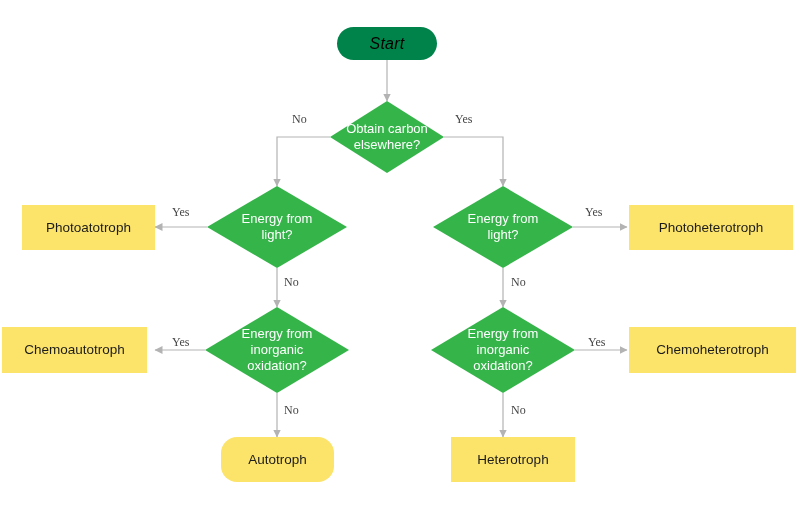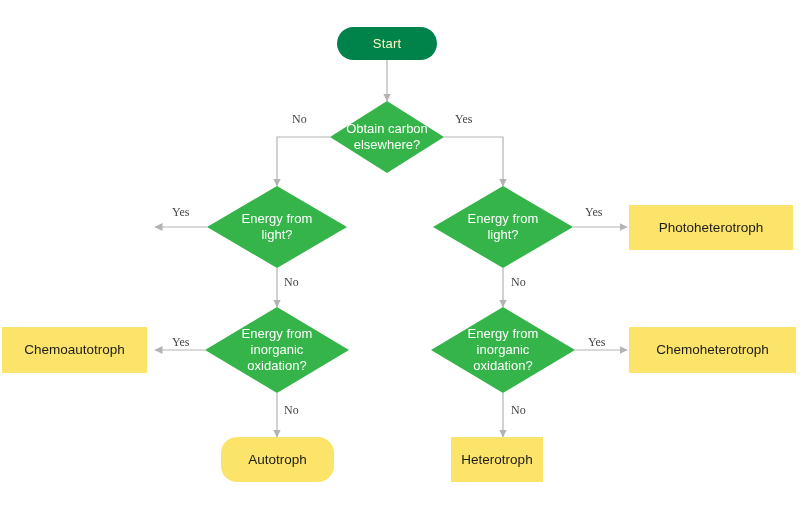--- a/index.html
+++ b/index.html
@@ -33,23 +33,24 @@
     box-sizing: border-box;
     display: flex;
     align-items: center;
     justify-content: center;
     text-align: center;
   }
   
   .terminator {
     background: #00834a;
     border-radius: 18px;
-    color: #fef9c3;
-    font-size: 13px;
+    color: #000000;
+    font-size: 16px;
     letter-spacing: 0.2px;
+    font-style: italic;
   }
   
   .decision {
     background: transparent;
   }
   .decision .dia-shape {
     position: absolute;
     left: 0;
     top: 0;
     width: 100%;
@@ -147,38 +148,41 @@
     <span class="dia-label">Energy from light?</span>
   </div>
 
   <div class="node decision" style="left:431px; top:307px; width:144px; height:86px;">
     <svg class="dia-shape" viewBox="0 0 144 86" preserveAspectRatio="none">
       <polygon points="72,0 144,43 72,86 0,43" fill="#35b44a"></polygon>
     </svg>
     <span class="dia-label">Energy from inorganic oxidation?</span>
   </div>
 
+  <div class="node result" style="left:22px; top:205px; width:133px; height:45px;">
+    <span>Photoatotroph</span>
+  </div>
 
   <div class="node result" style="left:2px; top:327px; width:145px; height:46px;">
     <span>Chemoautotroph</span>
   </div>
 
   <div class="node result" style="left:221px; top:437px; width:113px; height:45px;border-radius:16px;">
     <span>Autotroph</span>
   </div>
 
   <div class="node result" style="left:629px; top:327px; width:167px; height:46px;">
     <span>Chemoheterotroph</span>
   </div>
 
   <div class="node result" style="left:629px; top:205px; width:164px; height:45px;">
     <span>Photoheterotroph</span>
   </div>
 
-  <div class="node result" style="left:451px; top:437px; width:92px; height:45px;">
+  <div class="node result" style="left:451px; top:437px; width:124px; height:45px;">
     <span>Heterotroph</span>
   </div>
 
   <span class="edge-label" style="left:292px; top:112px;">No</span>
   <span class="edge-label" style="left:455px; top:112px;">Yes</span>
 
   <span class="edge-label" style="left:172px; top:205px;">Yes</span>
   <span class="edge-label" style="left:284px; top:275px;">No</span>
 
   <span class="edge-label" style="left:172px; top:335px;">Yes</span>

